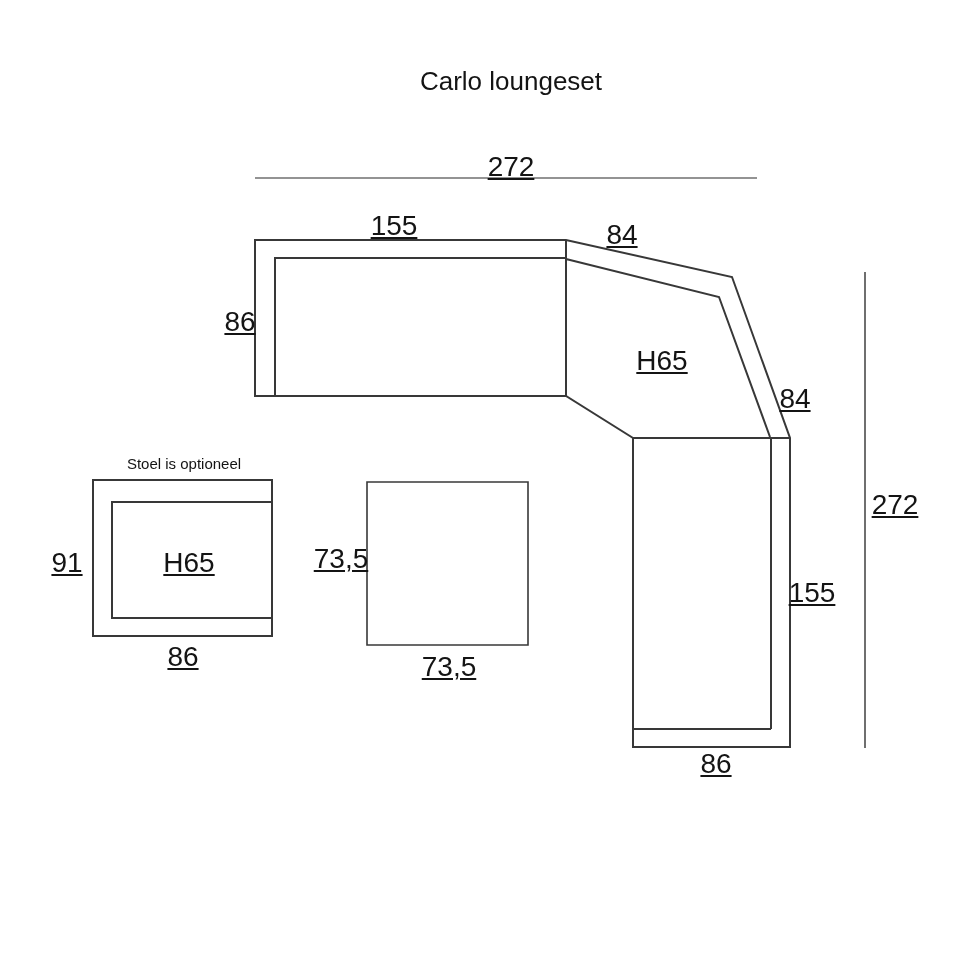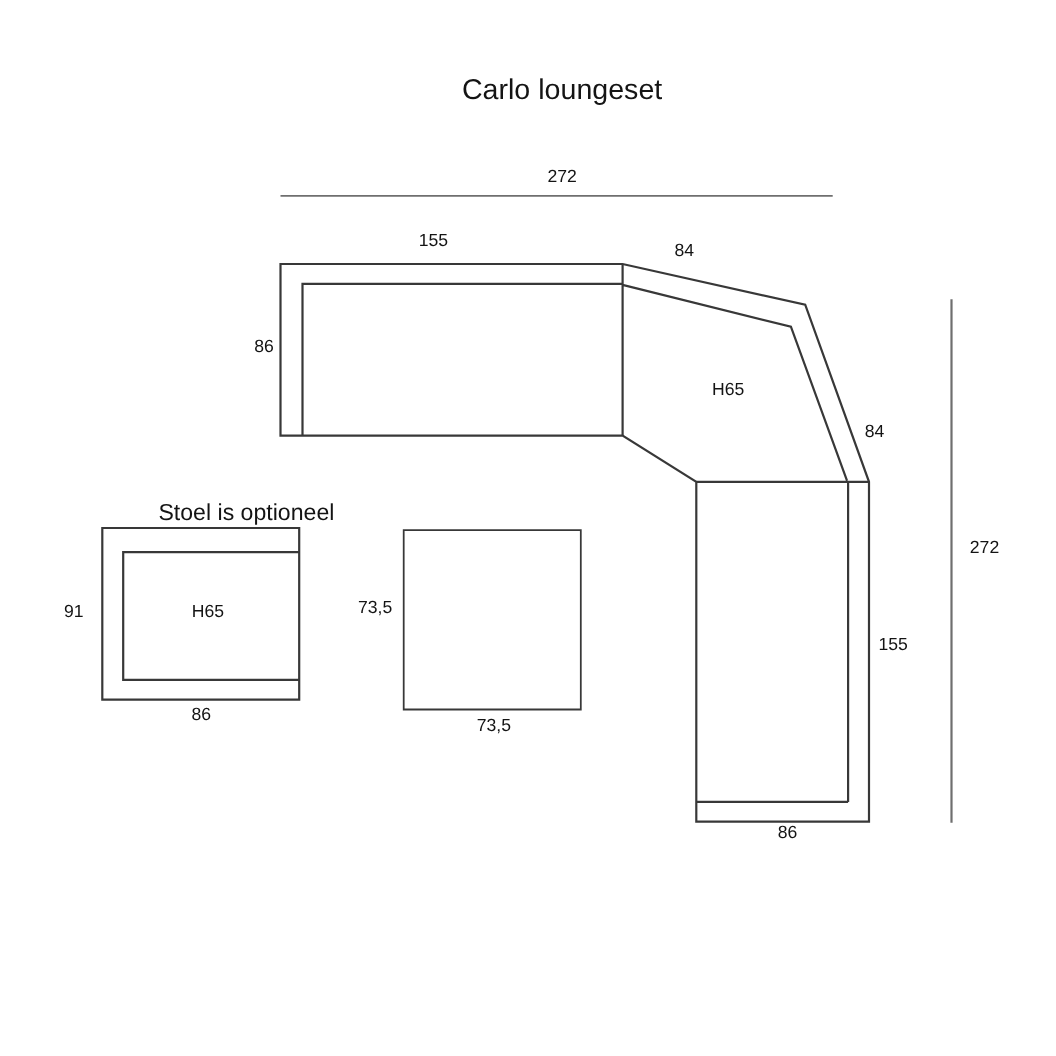--- a/index.html
+++ b/index.html
@@ -25,25 +25,25 @@
     position: absolute;
     transform: translateX(-50%);
     white-space: nowrap;
     color: #141414;
     line-height: 1;
   }
   .title {
     font-size: 26px;
   }
   .dim {
-    font-size: 16px;
+    font-size: 28px;
+    text-decoration: underline;
   }
   .note {
-    font-size: 21px;
-    margin-left: 40px;
+    font-size: 15px;
   }
 </style>
 </head>
 <body>
 
 <div id="canvas">
 
   <svg id="linework" width="960" height="960" viewBox="0 0 960 960" fill="none">
 
     <path d="M255,178 H757" stroke-width="1.6" stroke="#6f6f6f"></path>

